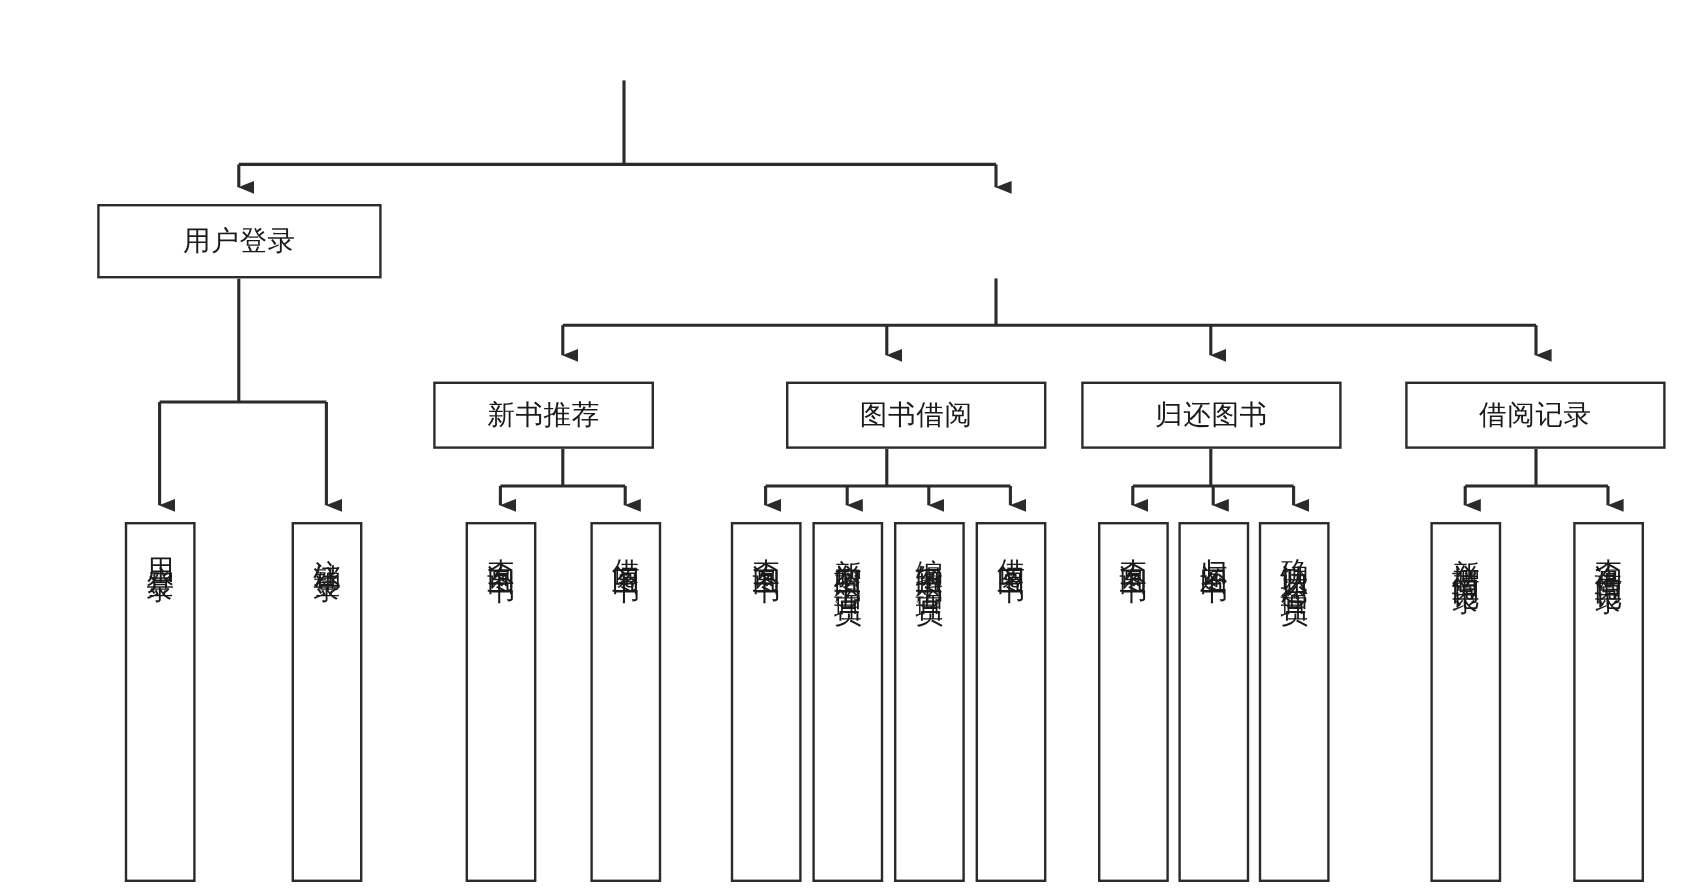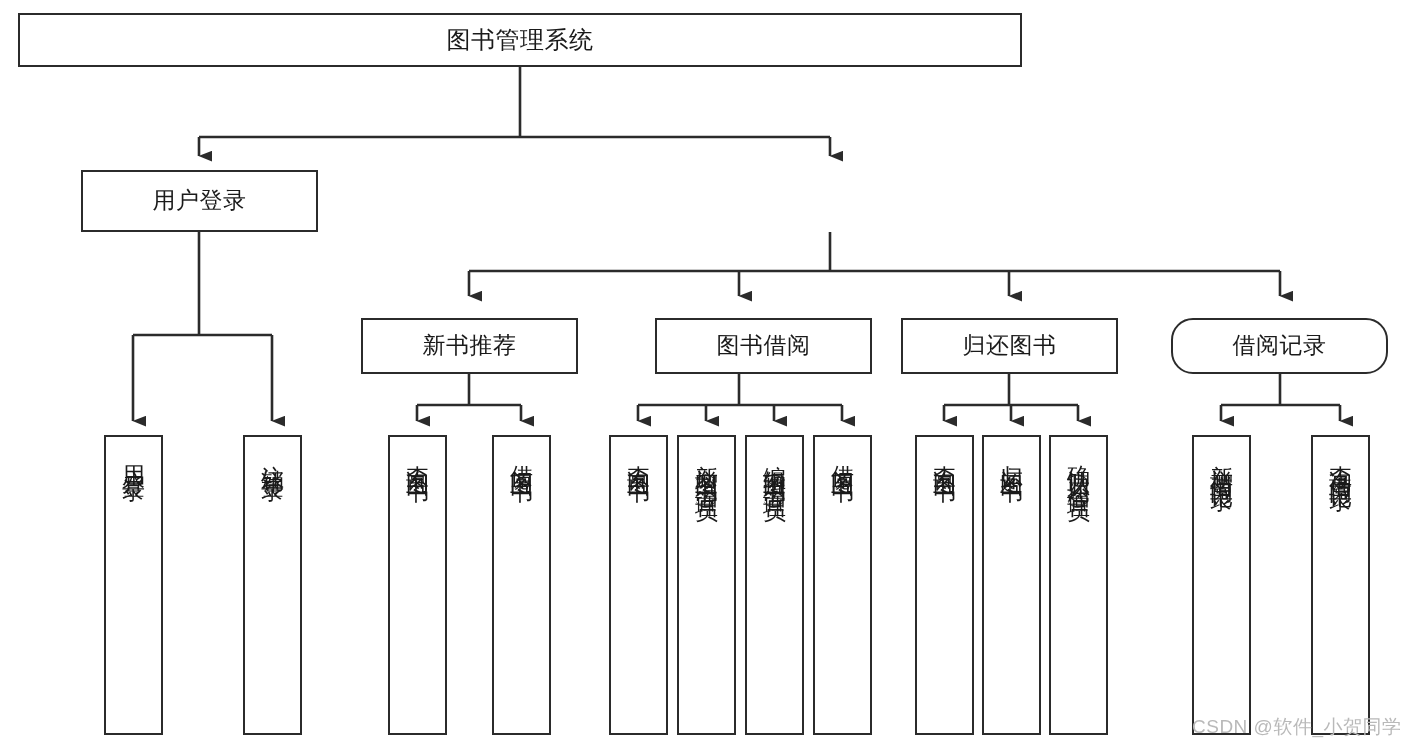--- a/index.html
+++ b/index.html
@@ -121,38 +121,35 @@
       <line x1="1011" y1="405" x2="1011" y2="421" marker-end="url(#arrow)"></line>
       <line x1="1078" y1="405" x2="1078" y2="421" marker-end="url(#arrow)"></line>
 
       <line x1="1280" y1="374" x2="1280" y2="405"></line>
       <line x1="1221" y1="405" x2="1340" y2="405"></line>
       <line x1="1221" y1="405" x2="1221" y2="421" marker-end="url(#arrow)"></line>
       <line x1="1340" y1="405" x2="1340" y2="421" marker-end="url(#arrow)"></line>
     </g>
   </svg>
 
-  <div class="node horiz root" style="left:18px; top:13px; width:1004px; height:54px;">
-    <span class="label">图书管理系统</span>
-  </div>
 
   <div class="node horiz" style="left:81px; top:170px; width:237px; height:62px;">
     <span class="label">用户登录</span>
   </div>
 
-  <div class="node horiz" style="left:361px; top:318px; width:217px; height:56px;">
+  <div class="node horiz" style="left:361px; top:318px; width:184px; height:56px;">
     <span class="label">新书推荐</span>
   </div>
   <div class="node horiz" style="left:631px; top:318px; width:217px; height:56px;margin-left:24px;">
     <span class="label">图书借阅</span>
   </div>
   <div class="node horiz" style="left:901px; top:318px; width:217px; height:56px;">
     <span class="label">归还图书</span>
   </div>
-  <div class="node horiz" style="left:1171px; top:318px; width:217px; height:56px;border-radius:22px;">
+  <div class="node horiz" style="left:1171px; top:318px; width:217px; height:56px;">
     <span class="label">借阅记录</span>
   </div>
 
   <div class="node vert" style="left:104px; top:435px; width:59px; height:300px;">
     <span class="label">用户登录</span>
   </div>
   <div class="node vert" style="left:243px; top:435px; width:59px; height:300px;">
     <span class="label">注销登录</span>
   </div>
 
@@ -186,15 +183,14 @@
     <span class="label">确认归还（管理员）</span>
   </div>
 
   <div class="node vert" style="left:1192px; top:435px; width:59px; height:300px;">
     <span class="label">新增借阅记录</span>
   </div>
   <div class="node vert" style="left:1311px; top:435px; width:59px; height:300px;">
     <span class="label">查询借阅记录</span>
   </div>
 
-  <div class="watermark" style="left:1192px; top:714px;">CSDN @软件_小贺同学</div>
 
 </div>
 
 </body></html>

